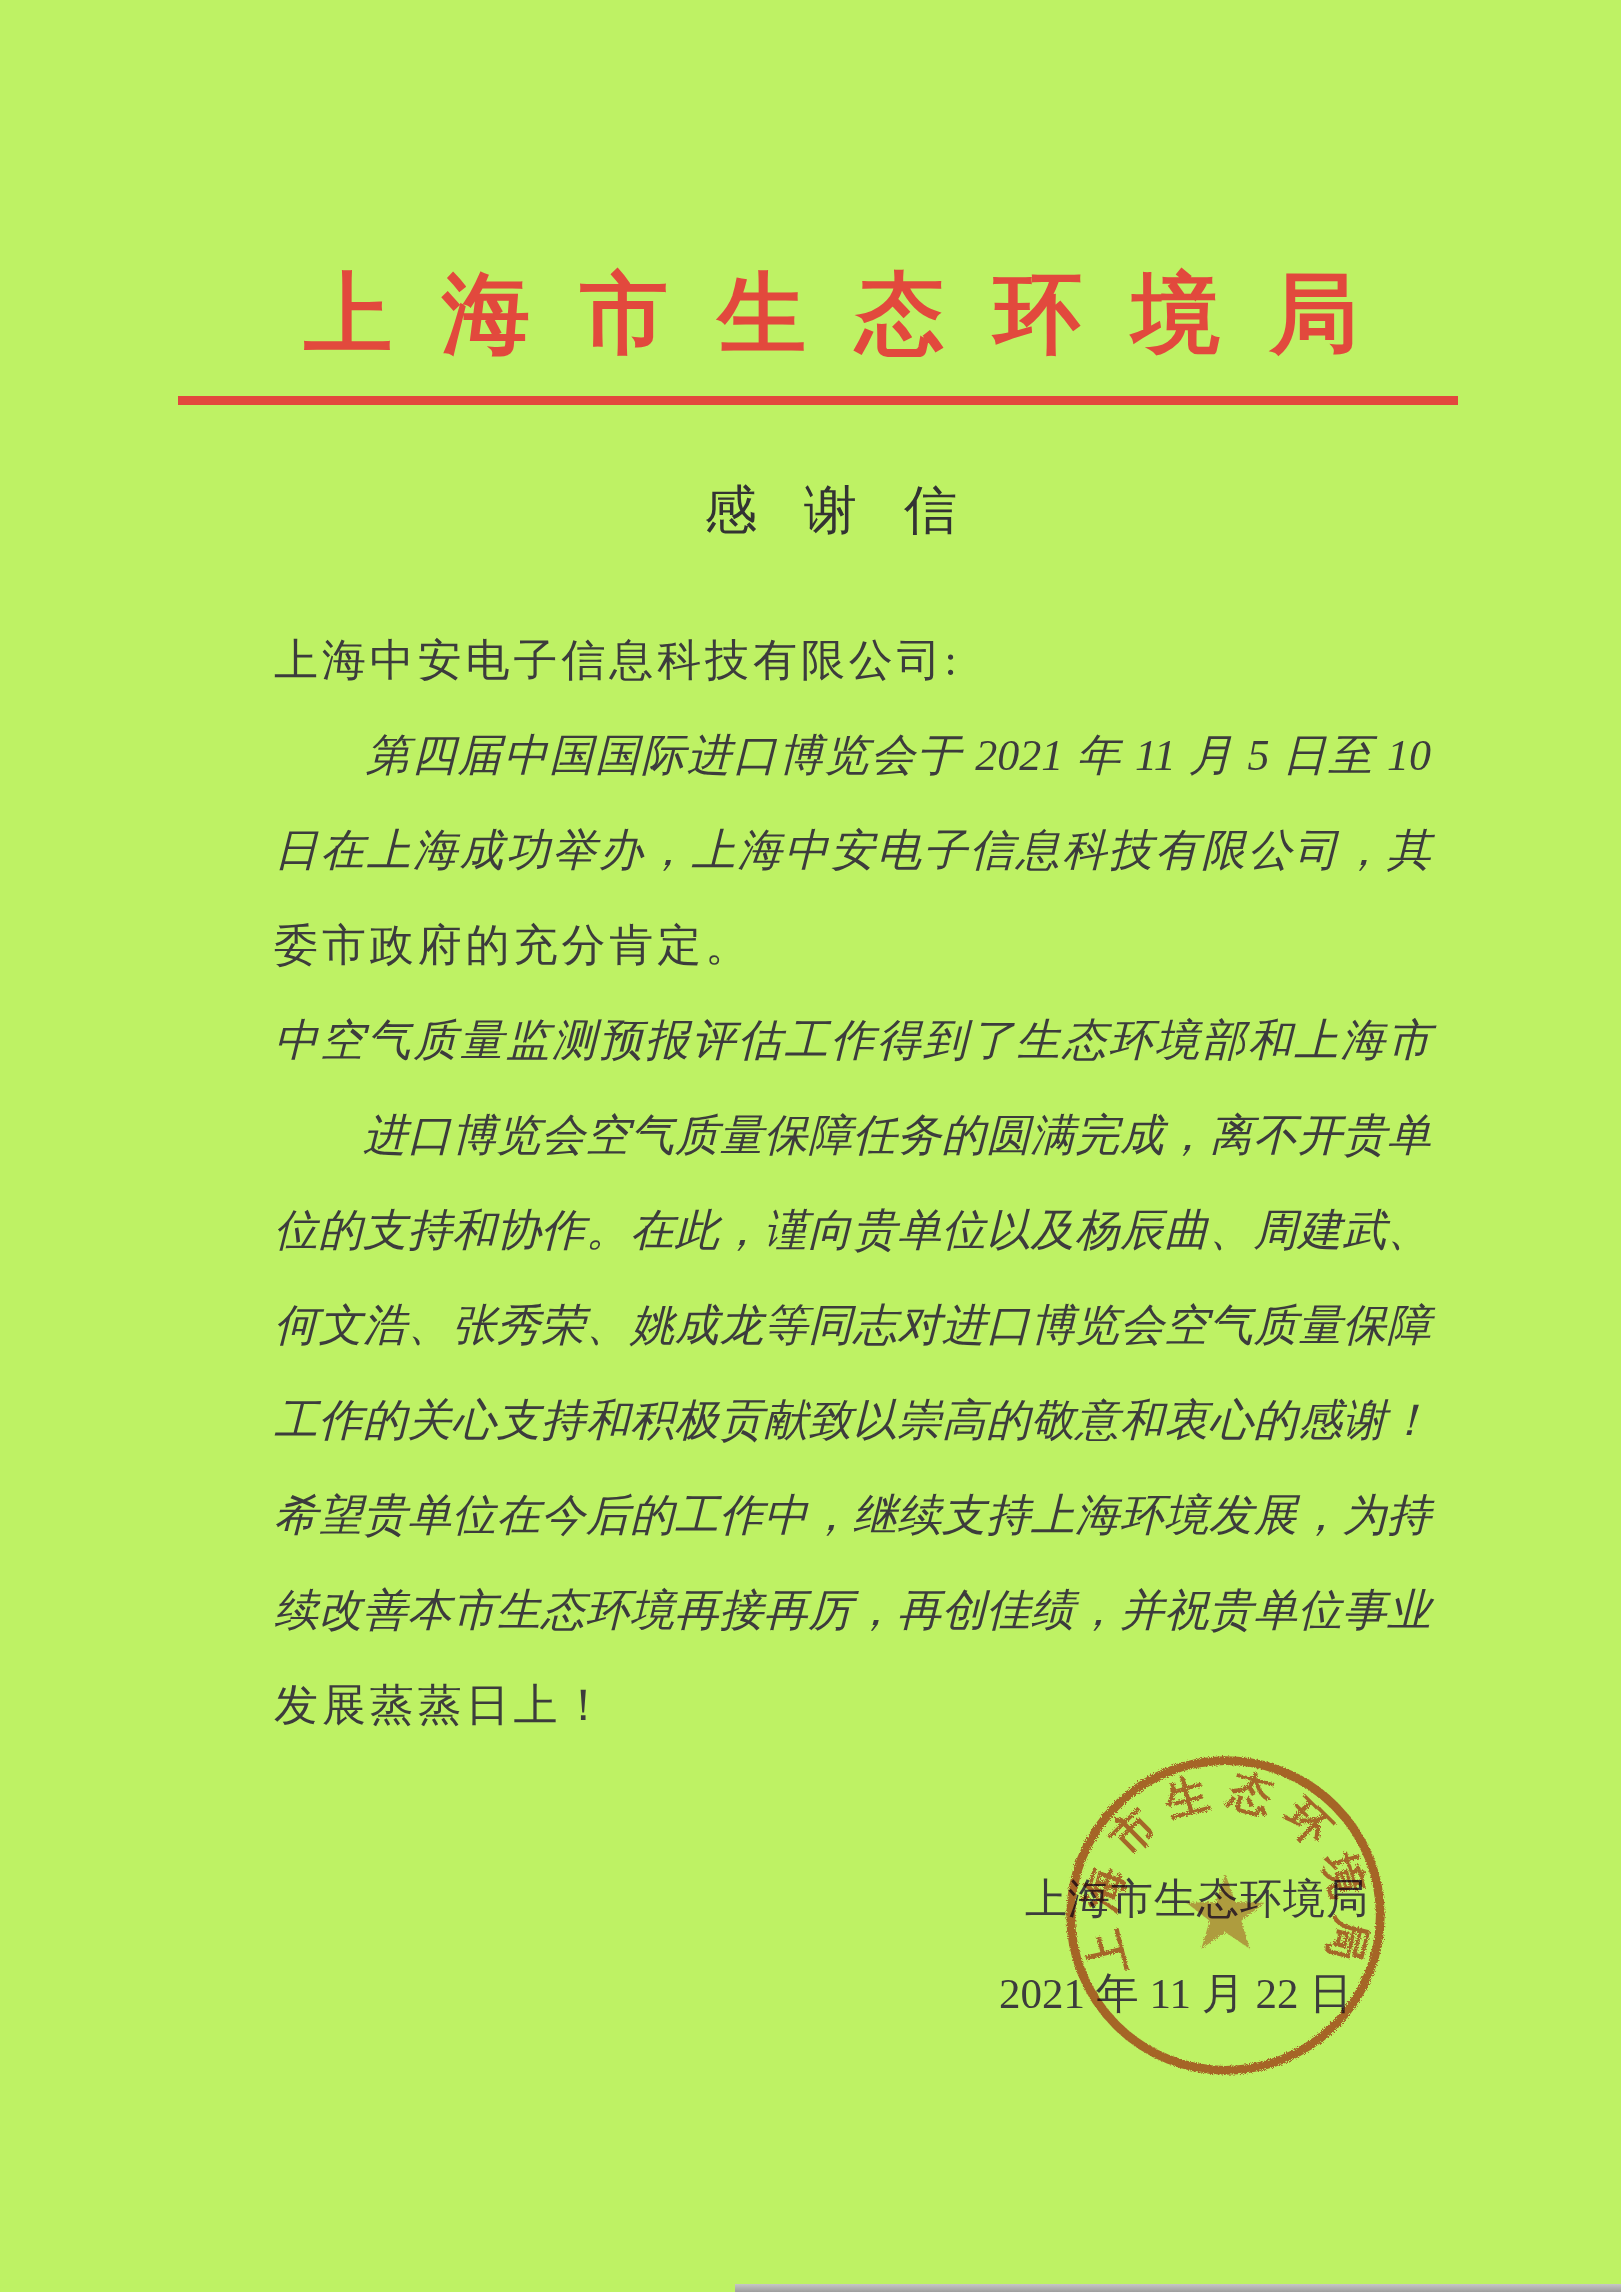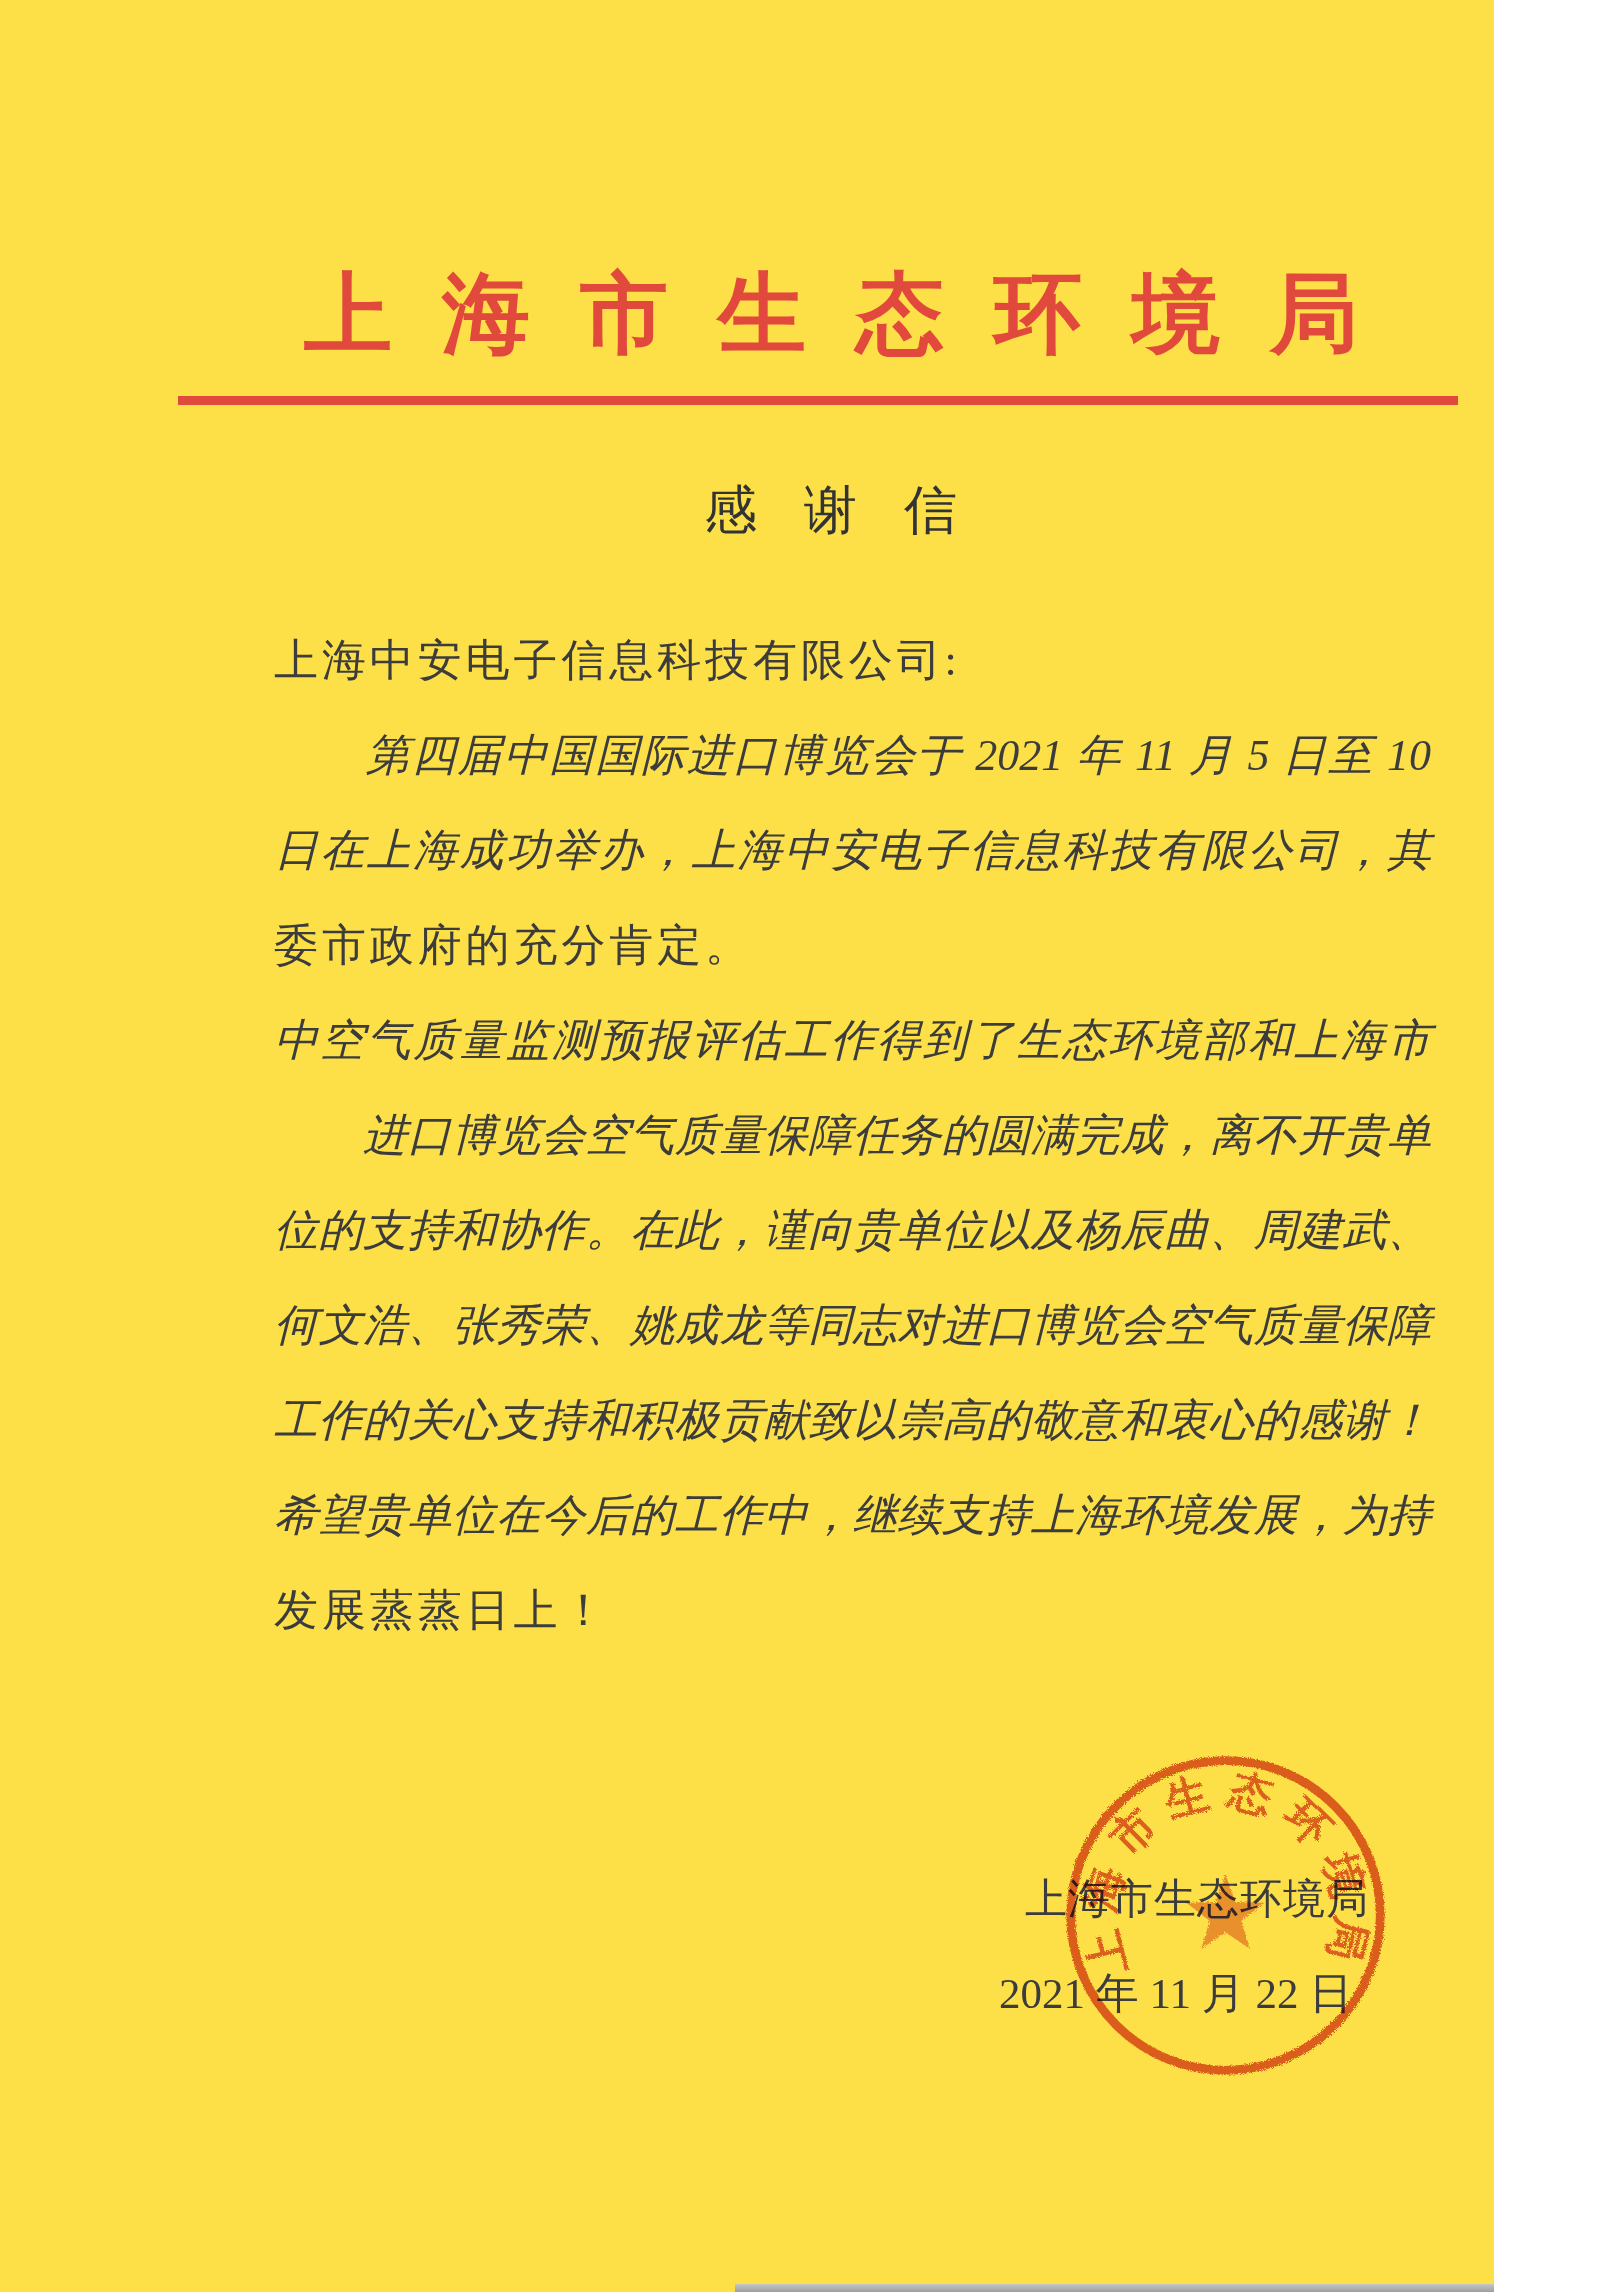--- a/index.html
+++ b/index.html
@@ -2,23 +2,23 @@
 <html><head>
 <meta charset="utf-8">
 <style>
   html, body {
     margin: 0;
     padding: 0;
     background: #ffffff;
   }
   .page {
     position: relative;
-    width: 1494px;
+    width: 1621px;
     height: 2293px;
-    background: #fde047;
+    background: #bef264;
     overflow: hidden;
     font-family: "Liberation Serif", "DejaVu Serif", serif;
   }
   .org-header {
     position: absolute;
     left: 304px;
     top: 271px;
     font-size: 88px;
     font-weight: bold;
     letter-spacing: 50px;
@@ -124,20 +124,21 @@
 
   <div class="body-line fill">　　第四届中国国际进口博览会于 2021 年 11 月 5 日至 10</div>
       <div class="body-line fill">日在上海成功举办，上海中安电子信息科技有限公司，其</div>
       <div class="body-line">委市政府的充分肯定。</div>
       <div class="body-line fill">中空气质量监测预报评估工作得到了生态环境部和上海市</div>
       <div class="body-line fill">　　进口博览会空气质量保障任务的圆满完成，离不开贵单</div>
       <div class="body-line fill">位的支持和协作。在此，谨向贵单位以及杨辰曲、周建武、</div>
       <div class="body-line fill">何文浩、张秀荣、姚成龙等同志对进口博览会空气质量保障</div>
       <div class="body-line fill">工作的关心支持和积极贡献致以崇高的敬意和衷心的感谢！</div>
       <div class="body-line fill">希望贵单位在今后的工作中，继续支持上海环境发展，为持</div>
+      <div class="body-line fill">续改善本市生态环境再接再厉，再创佳绩，并祝贵单位事业</div>
       <div class="body-line">发展蒸蒸日上！</div>
     </div>
 
   <div class="signature-org">上海市生态环境局</div>
 
   <div class="signature-date">2021 年 11 月 22 日</div>
 
   <svg class="official-seal" viewBox="0 0 344 344" xmlns="http://www.w3.org/2000/svg">
     <defs>
       <filter id="rough">

